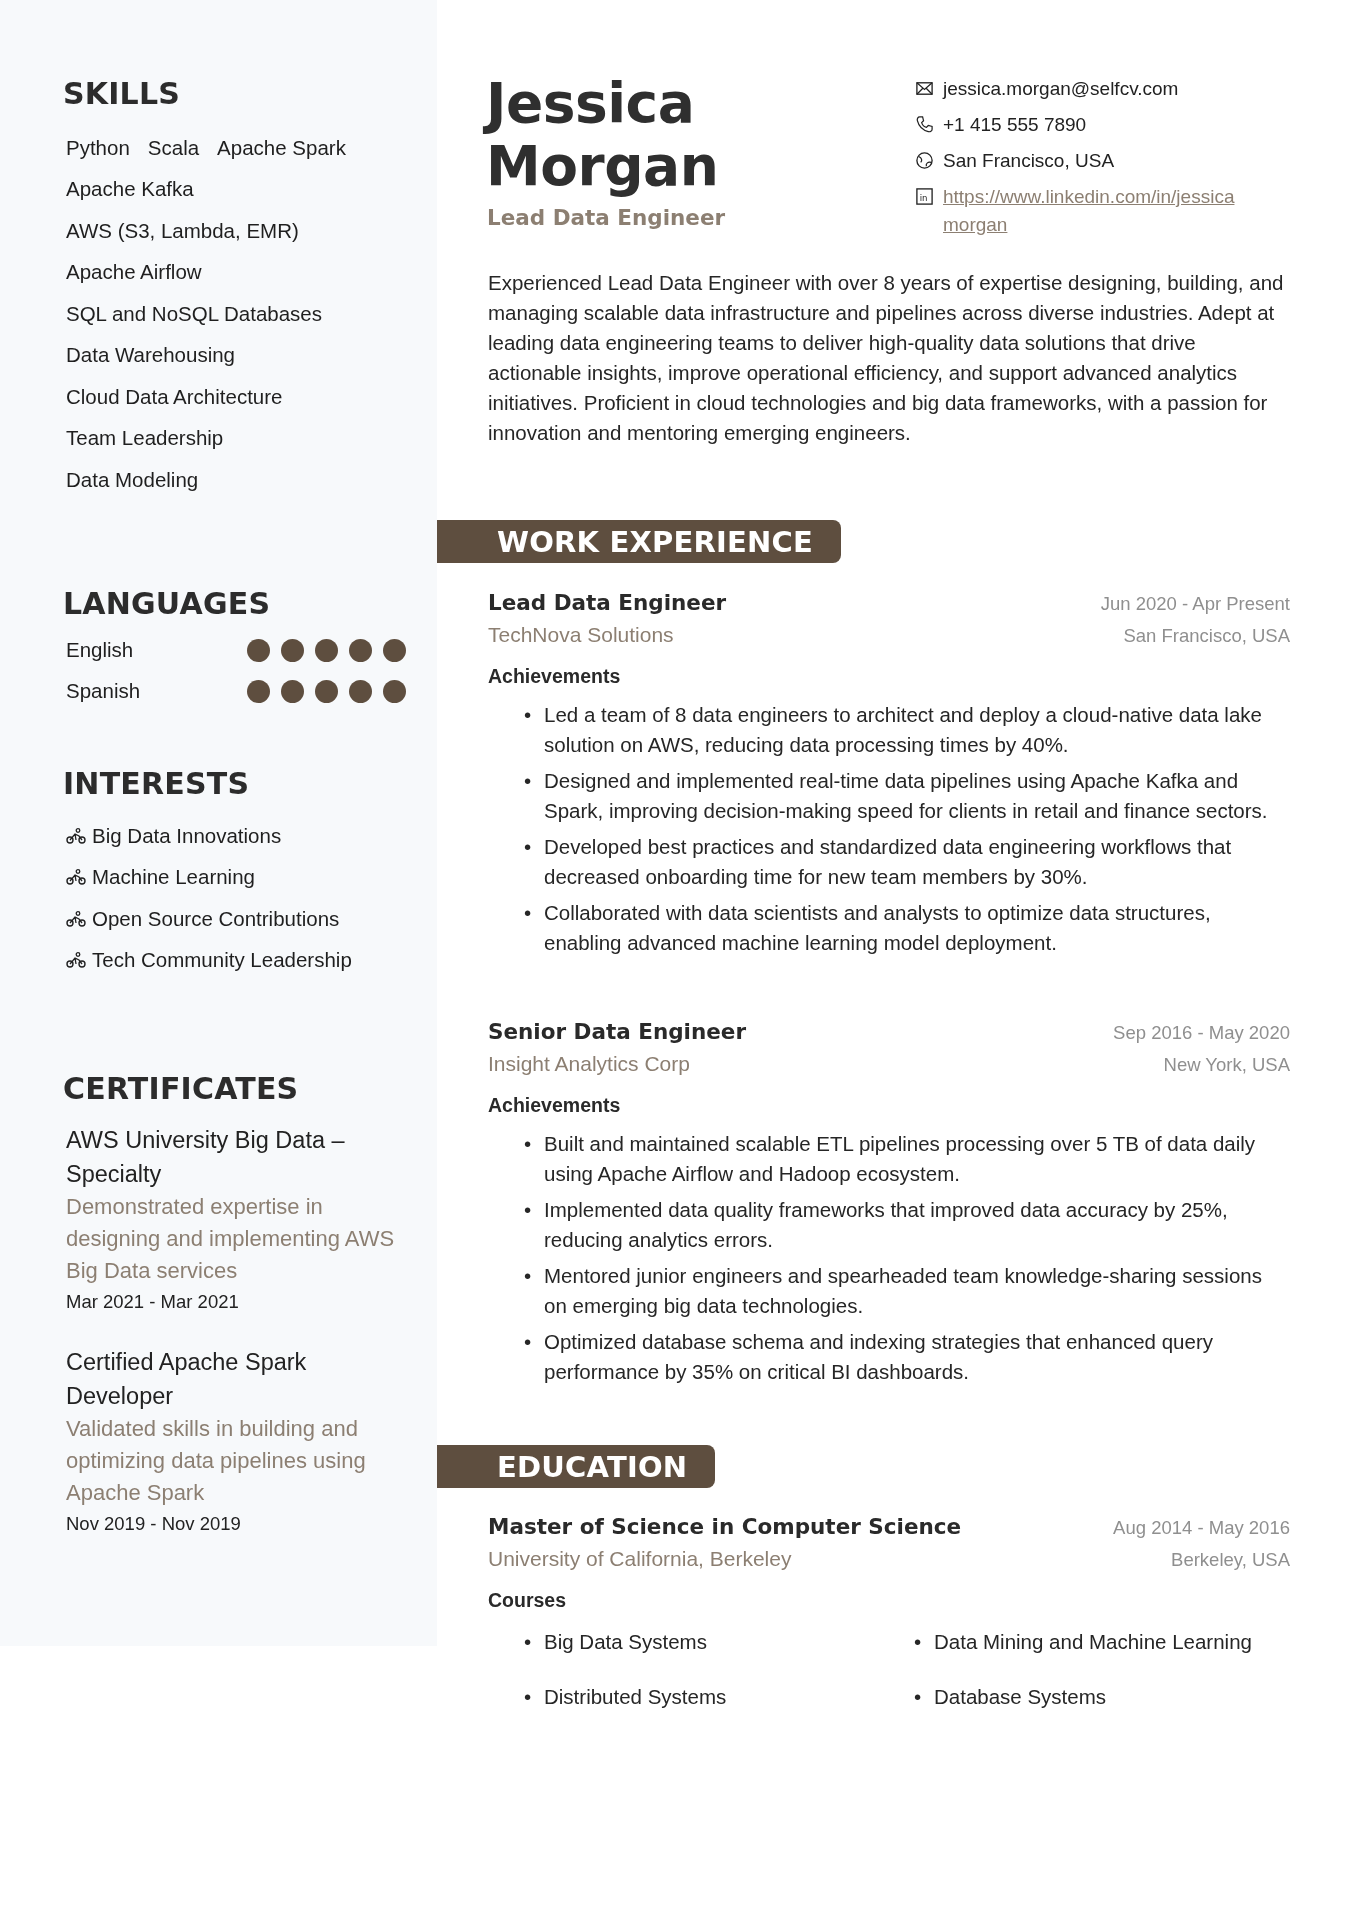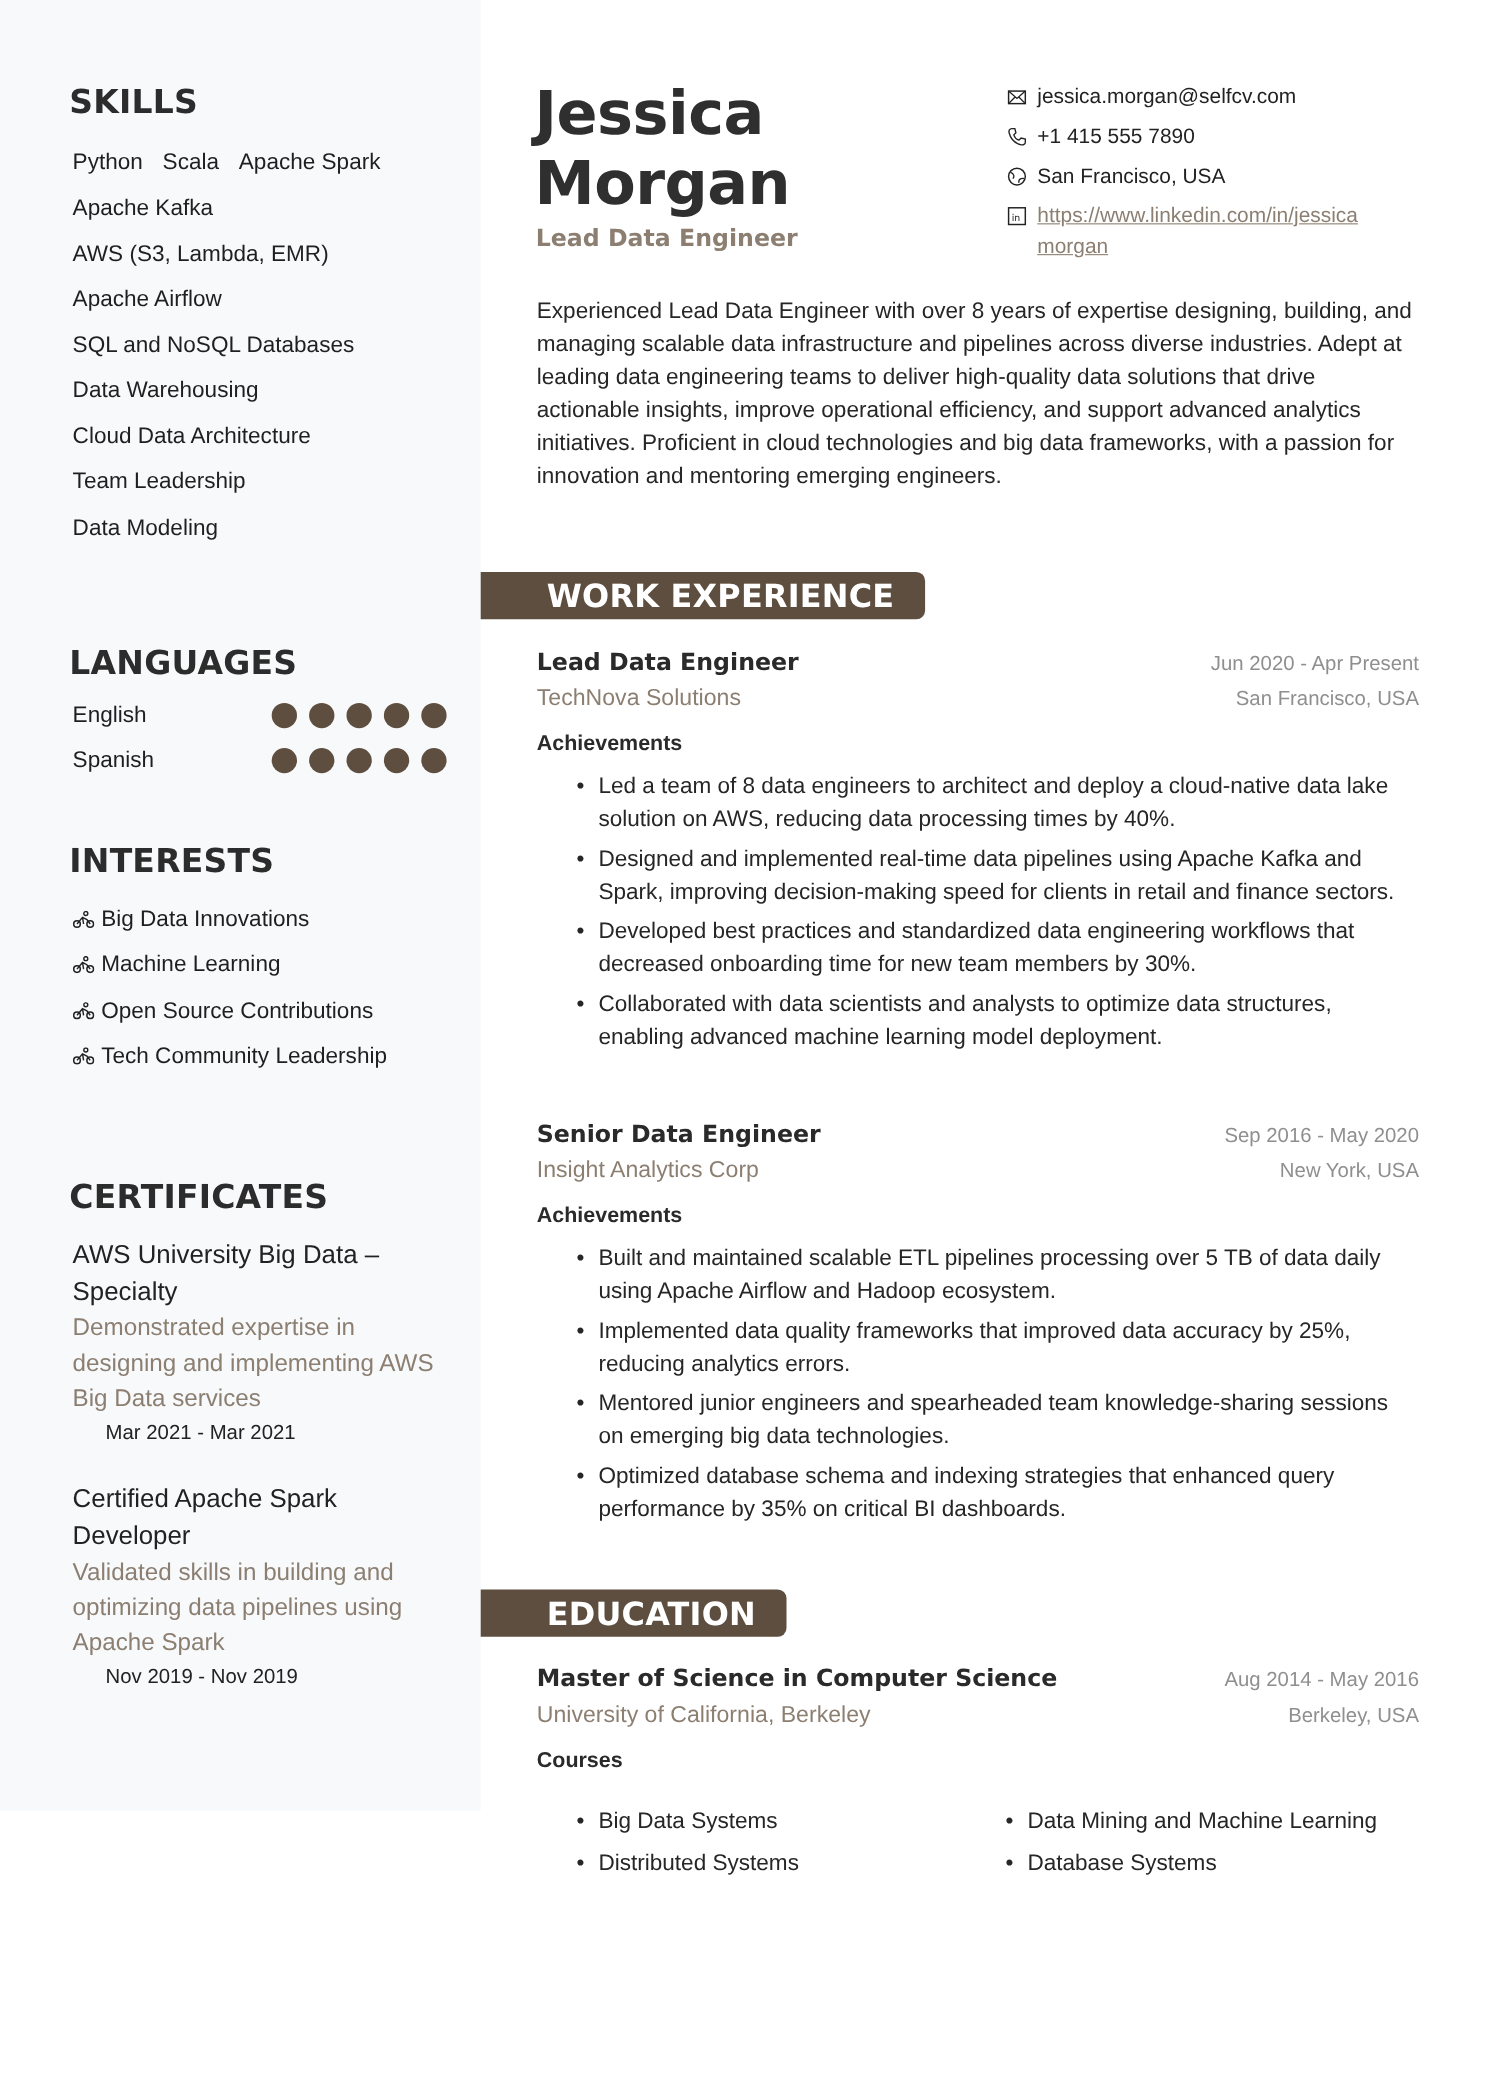--- a/index.html
+++ b/index.html
@@ -15,21 +15,21 @@
   .dots { display: flex; gap: 11px; }
   .dot { width: 23px; height: 23px; border-radius: 50%; background: #5e4e3f; }
 
   .interests { position: absolute; left: 66px; top: 815px; }
   .interest { display: flex; align-items: center; gap: 6px; height: 41.5px; font-size: 20.5px; color: #1f1f1f; }
   .interest svg { width: 20px; height: 16px; }
 
   .cert { position: absolute; left: 66px; width: 340px; }
   .cert-title { font-size: 23.5px; line-height: 34px; color: #222; }
   .cert-desc { font-size: 22px; line-height: 32px; color: #8c7f72; }
-  .cert-date { font-size: 18.5px; line-height: 30px; color: #222; margin-left: 30px; }
+  .cert-date { font-size: 18.5px; line-height: 30px; color: #222; }
 
   .name { position: absolute; left: 486px; top: 72px; font-family: "DejaVu Sans", sans-serif; font-weight: bold; font-size: 55px; line-height: 63px; color: #2f2f2f; letter-spacing: -0.5px; }
   .jobtitle { position: absolute; left: 487px; top: 205px; font-family: "DejaVu Sans", sans-serif; font-weight: bold; font-size: 21.5px; color: #8c7f72; }
 
   .contacts { position: absolute; left: 915px; top: 75px; width: 380px; }
   .contact { display: flex; align-items: flex-start; gap: 9px; font-size: 19px; line-height: 28px; color: #222; margin-bottom: 8px; }
   .contact svg { width: 19px; height: 19px; margin-top: 4px; flex: none; }
   .contact a { color: #8c7f72; text-decoration: underline; }
 
   .summary { position: absolute; left: 488px; top: 268px; width: 800px; font-size: 20.5px; line-height: 30px; color: #262626; }
@@ -41,21 +41,21 @@
   .entry-role { font-family: "DejaVu Sans", sans-serif; font-weight: bold; font-size: 21.5px; color: #2a2a2a; }
   .entry-date { font-size: 18.5px; color: #8f8f8f; }
   .entry-sub { display: flex; justify-content: space-between; align-items: baseline; margin-top: 8px; }
   .entry-org { font-size: 21px; color: #8c7f72; }
   .entry-loc { font-size: 18.5px; color: #8f8f8f; }
   .sub-h { margin-top: 18px; font-size: 19.5px; font-weight: bold; color: #2a2a2a; }
   .bullets { list-style: none; margin-top: 12px; padding-left: 36px; }
   .bullets li { position: relative; padding-left: 20px; font-size: 20.5px; line-height: 30px; color: #262626; margin-bottom: 6px; }
   .bullets li::before { content: "•"; position: absolute; left: 0; top: 0; color: #262626; }
 
-  .courses { display: grid; grid-template-columns: 390px 390px; row-gap: 8px; margin-top: 29px; padding-left: 36px; list-style: none; }
+  .courses { display: grid; grid-template-columns: 390px 390px; row-gap: 25px; margin-top: 15px; padding-left: 36px; list-style: none; }
   .courses li { position: relative; padding-left: 20px; font-size: 20.5px; line-height: 30px; color: #262626; }
   .courses li::before { content: "•"; position: absolute; left: 0; top: 0; }
 </style>
 </head>
 <body>
 
 <aside class="sidebar">
   <h2 class="side-h" style="top:76px">SKILLS</h2>
   <div class="skills">
     <div class="skill-row">

